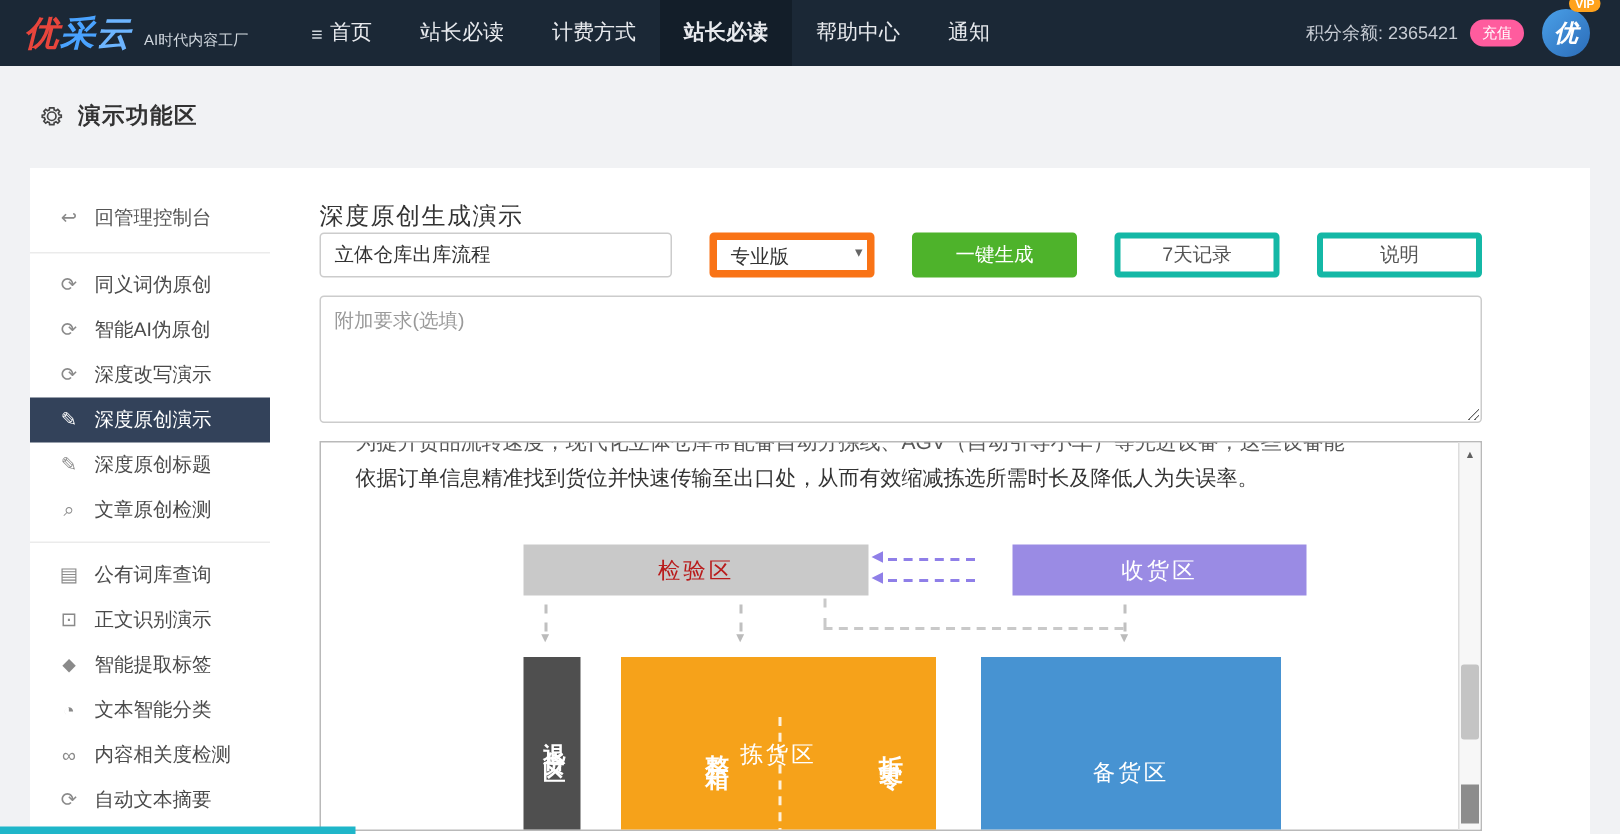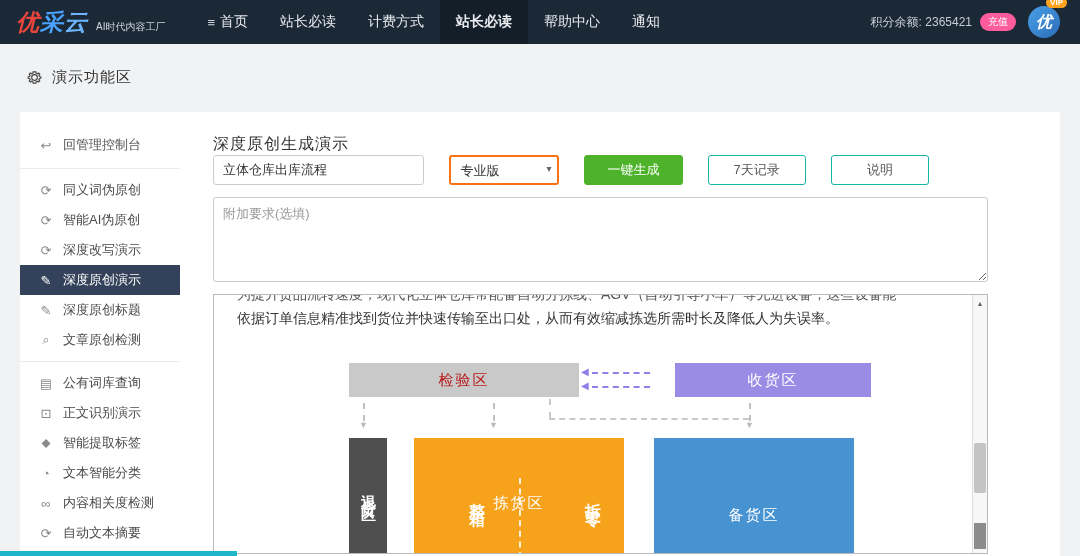--- a/index.html
+++ b/index.html
@@ -25,42 +25,42 @@
   .nav-right{margin-left:auto;display:flex;align-items:center;}
   .credits{font-size:12px;color:#c7ccd4;}
   .recharge{background:var(--recharge-pink);color:#fff;font-size:10px;padding:2px 8px;border-radius:9px;margin:0 12px 0 8px;cursor:pointer;}
   .avatar-wrap{position:relative;margin-right:10px;}
   .avatar{width:32px;height:32px;border-radius:50%;background:linear-gradient(135deg,#4aa0e8,#2b6cb8);color:#fff;font-size:16px;font-weight:bold;font-style:italic;display:flex;align-items:center;justify-content:center;cursor:pointer;}
   .vip-tag{position:absolute;top:-9px;right:-7px;background:var(--vip-orange);color:#fff;font-size:8px;font-weight:bold;padding:1px 4px;border-radius:6px;}
 
   
   .page-header{display:flex;align-items:center;padding:24px 26px 16px 26px;}
   .page-header .gicon{width:17px;height:17px;margin-right:9px;}
-  .page-header .ptitle{font-size:15px;color:#333;font-weight:normal;letter-spacing:1px;}
+  .page-header .ptitle{font-size:15px;color:#333;font-weight:bold;letter-spacing:1px;}
 
   
   .card{position:absolute;left:20px;right:20px;top:112px;bottom:0;background:#fff;display:flex;}
   .sidebar{width:160px;padding-top:16px;flex-shrink:0;}
   .side-item{height:30px;display:flex;align-items:center;padding-left:18px;font-size:13px;color:#4a4a4a;cursor:pointer;white-space:nowrap;}
   .side-item .sicon{width:16px;margin-right:9px;color:#8a8a8a;font-size:13px;text-align:center;flex-shrink:0;}
   .side-item.back{height:34px;color:#555;}
   .side-item.active{background:var(--sidebar-active-bg);color:#fff;}
   .side-item.active .sicon{color:#fff;}
   .divider{height:1px;background:#ebebeb;margin:6px 0;}
 
   .main{flex:1;padding:22px 0 0 33px;}
   .main-title{font-size:16px;color:#333;letter-spacing:1px;}
-  .controls{display:flex;gap:25px;width:716px;}
+  .controls{display:flex;gap:25px;width:775px;}
   .kw-input{width:235px;height:30px;border:1px solid #ccc;border-radius:3px;padding:0 9px;font-size:13px;color:#333;font-family:inherit;}
   .sel-wrap{position:relative;width:110px;height:30px;}
-  .ver-select{width:110px;height:30px;border:2px solid #f97316;border-radius:3px;background:#fff;font-size:13px;color:#333;padding:0 9px;appearance:none;-webkit-appearance:none;font-family:inherit;cursor:pointer;}
+  .ver-select{width:110px;height:30px;border:5px solid #f97316;border-radius:3px;background:#fff;font-size:13px;color:#333;padding:0 9px;appearance:none;-webkit-appearance:none;font-family:inherit;cursor:pointer;}
   .sel-chevron{position:absolute;right:8px;top:8px;font-size:10px;color:#666;pointer-events:none;}
   .btn{width:110px;height:30px;border-radius:3px;font-size:13px;cursor:pointer;font-family:inherit;}
   .btn-green{background:var(--accent-green);border:1px solid var(--accent-green);color:#fff;}
-  .btn-plain{background:#fff;border:1px solid #14b8a6;color:#555;}
+  .btn-plain{background:#fff;border:4px solid #14b8a6;color:#555;}
   .extra-textarea{display:block;width:775px;height:85px;margin-top:12px;border:1px solid #ccc;border-radius:3px;padding:7px 9px;font-size:13px;color:#333;font-family:inherit;resize:vertical;}
   .extra-textarea::placeholder{color:#9a9a9a;}
 
   
   .result{position:relative;width:775px;height:260px;margin-top:12px;border:1px solid #b9b9b9;background:#fff;overflow:hidden;}
   .clip-line{height:10px;overflow:hidden;padding:0 30px 0 23px;}
   .clip-line span{display:block;margin-top:-9px;font-size:14px;color:#555;white-space:nowrap;}
   .res-line{padding:2px 30px 0 23px;font-size:14px;color:#333;line-height:22px;}
 
   .diagram{position:relative;margin-top:34px;height:190px;}

